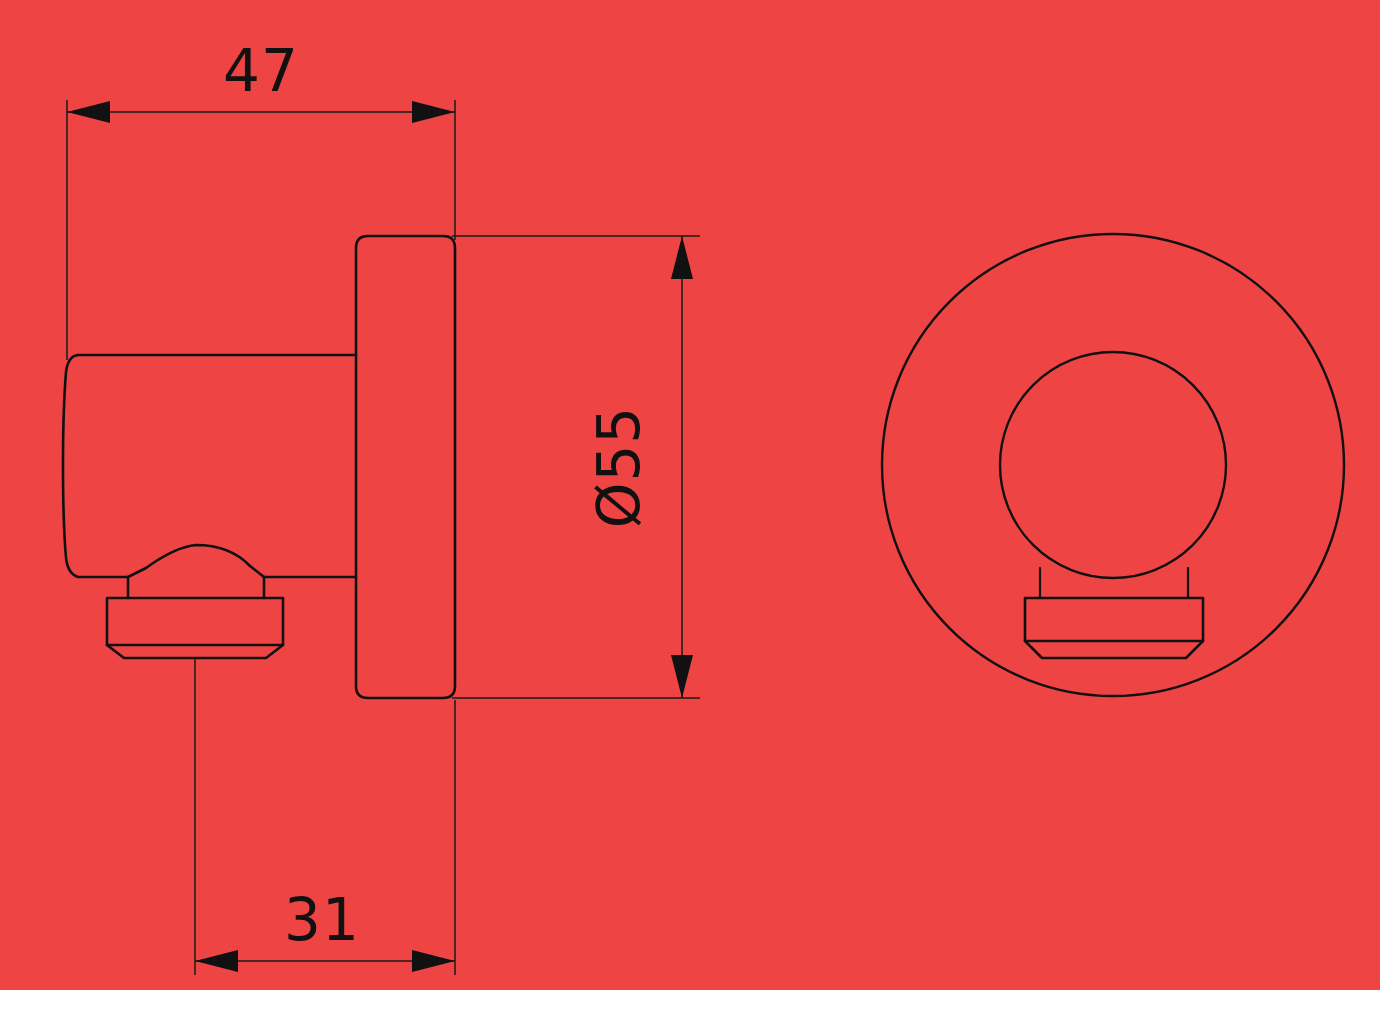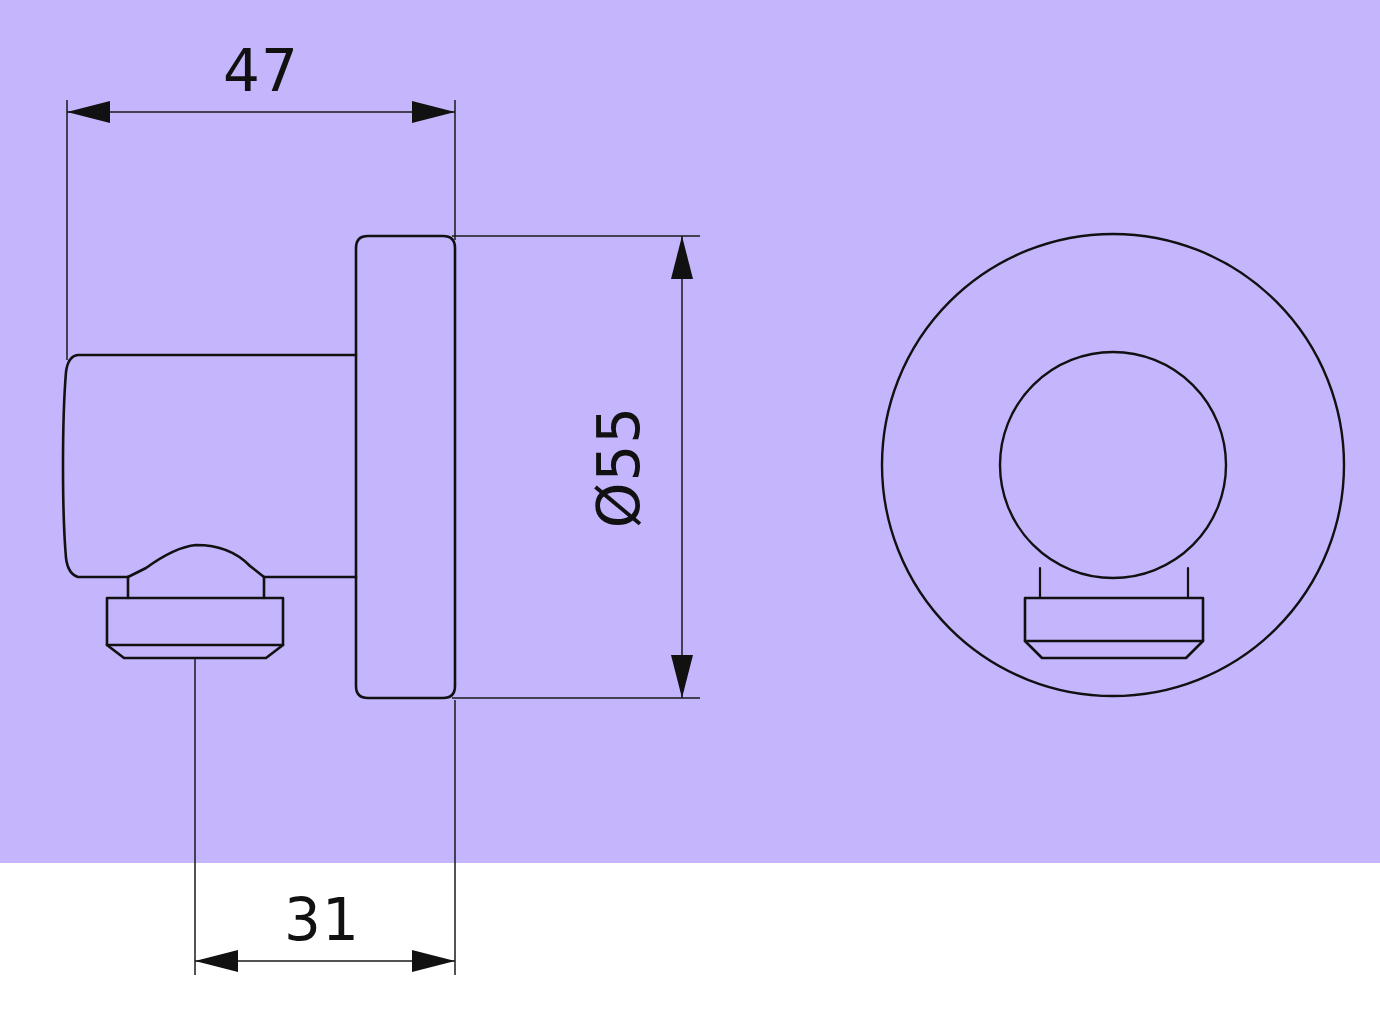--- a/index.html
+++ b/index.html
@@ -9,22 +9,22 @@
   }
   body {
     width: 1380px;
     height: 1035px;
     font-family: "Liberation Sans", sans-serif;
     overflow: hidden;
   }
   #drawing-root {
     position: relative;
     width: 1380px;
-    height: 863px;
-    background: #c4b5fd;
+    height: 990px;
+    background: #ef4444;
   }
   svg.sheet {
     display: block;
     width: 1380px;
     height: 1035px;
   }
   .obj-line {
     fill: none;
     stroke: #111111;
     stroke-width: 2.6;

